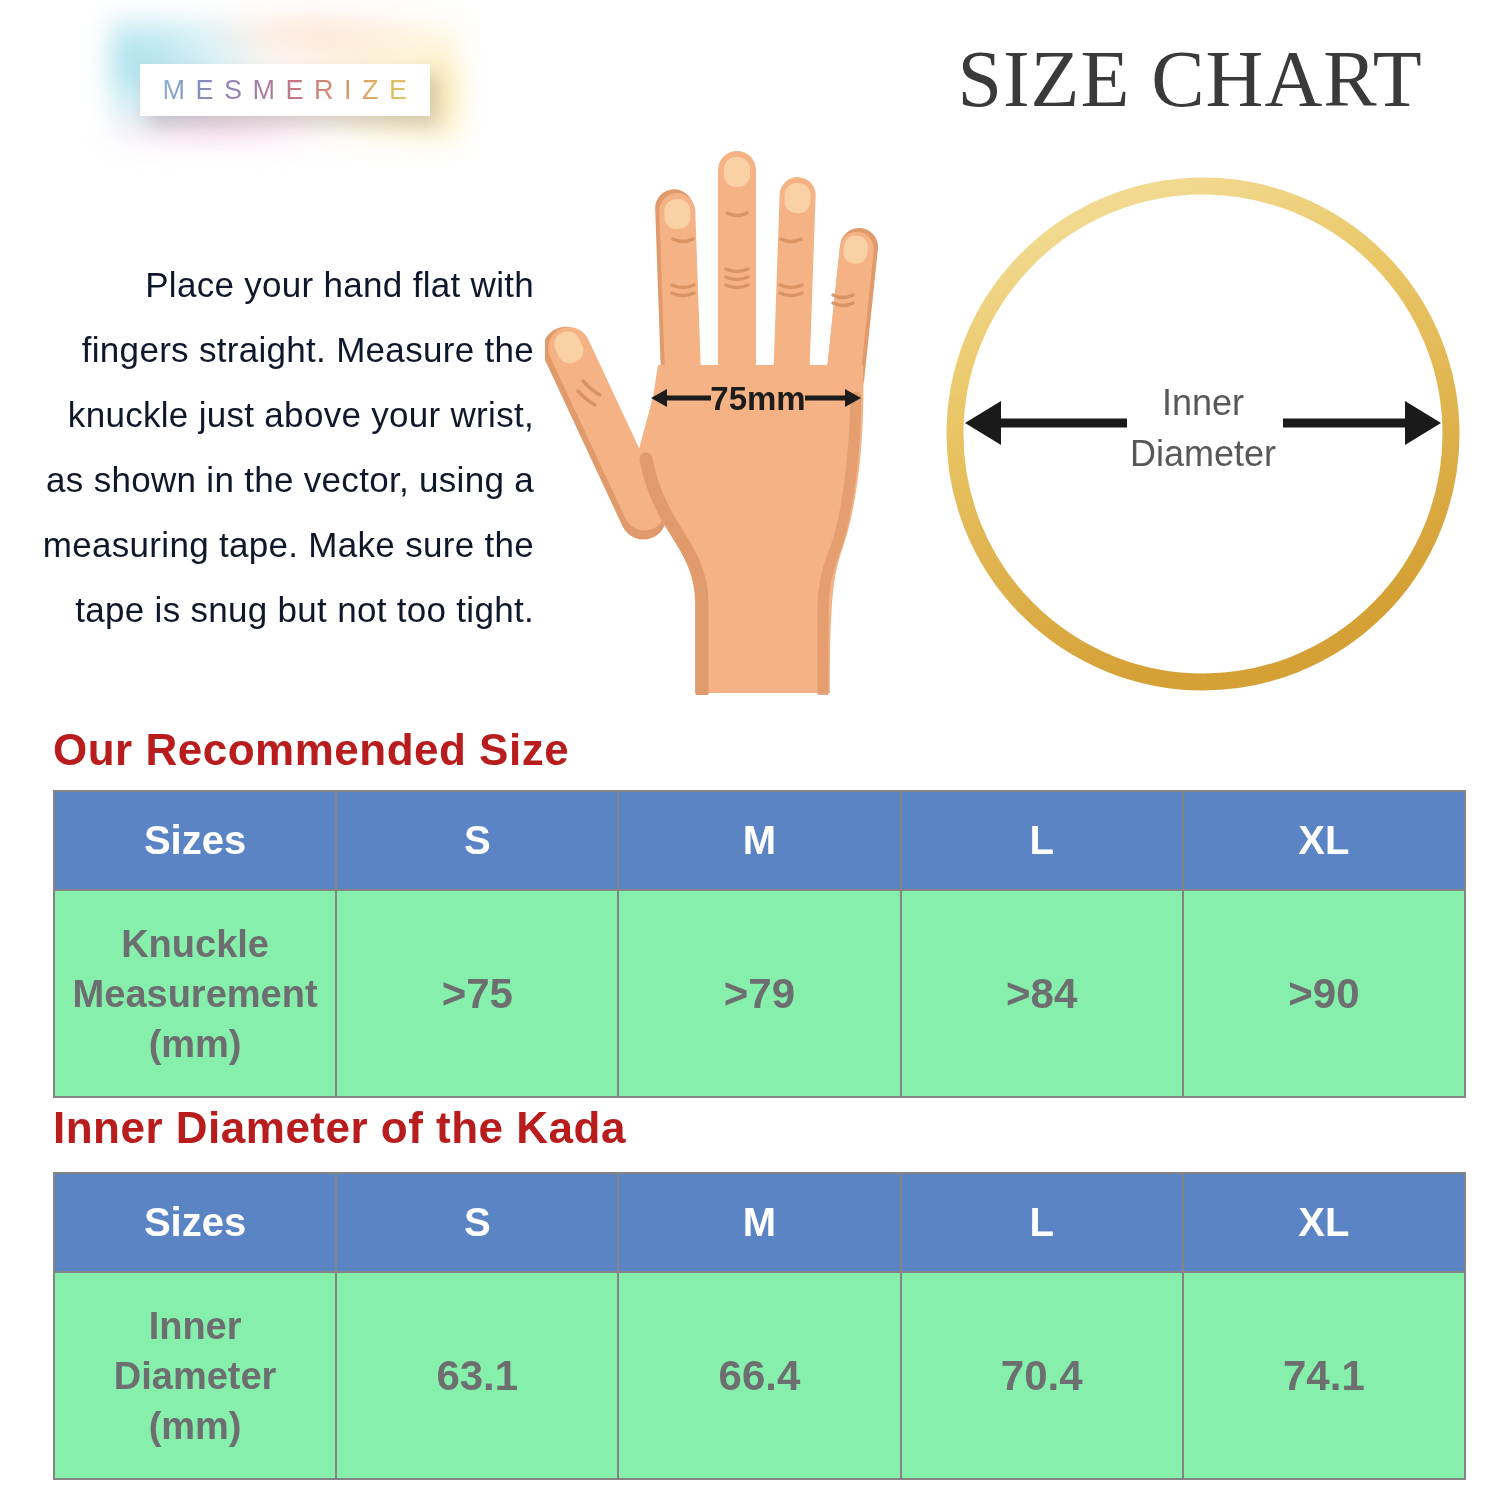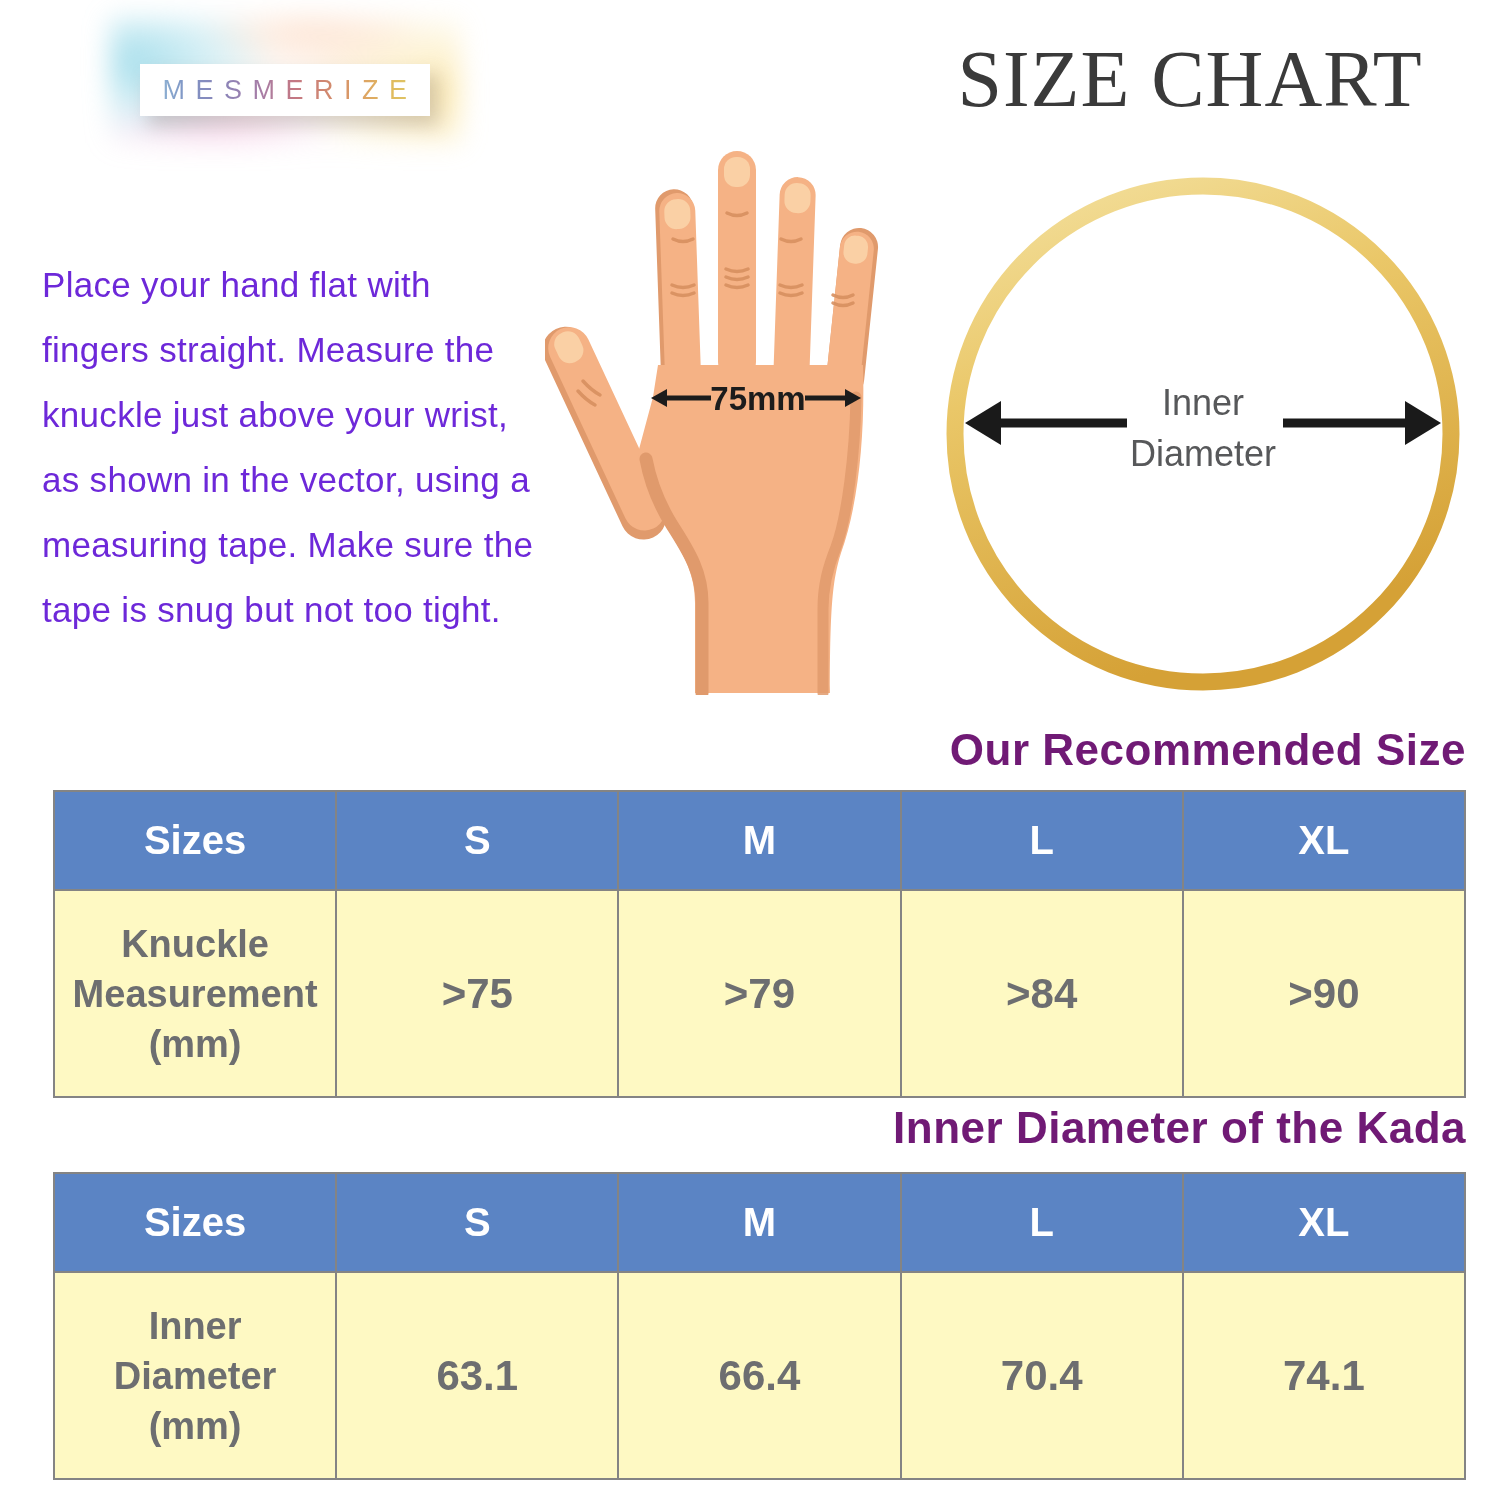--- a/index.html
+++ b/index.html
@@ -34,41 +34,41 @@
     position:absolute;left:950px;top:34px;width:480px;text-align:center;
     font-family:Liberation Serif, serif;
     font-weight:200;font-size:80px;color:#3a3a3a;letter-spacing:1px;white-space:nowrap;
   }
   
   .htm-heading{
     position:absolute;left:60px;top:184px;width:460px;text-align:center;
     font-size:44px;font-weight:bold;color:#231f20;letter-spacing:.5px;
   }
   .htm-body{
-    position:absolute;left:42px;top:252px;width:492px;text-align:left;
-    font-size:35px;line-height:65px;font-weight:300;color:#6d28d9;letter-spacing:.3px;
+    position:absolute;left:42px;top:252px;width:492px;text-align:right;
+    font-size:35px;line-height:65px;font-weight:300;color:#0f172a;letter-spacing:.3px;
   }
   
   .hand-svg{position:absolute;left:545px;top:135px;}
   .circle-svg{position:absolute;left:935px;top:158px;}
   
   .section-title{
-    position:absolute;left:53px;width:1413px;text-align:right;
-    font-size:44px;font-weight:bold;color:#701a75;letter-spacing:.5px;
+    position:absolute;left:53px;width:1413px;text-align:left;
+    font-size:44px;font-weight:bold;color:#b91c1c;letter-spacing:.5px;
   }
   
   table.size-table{
     position:absolute;left:53px;width:1413px;border-collapse:collapse;table-layout:fixed;
   }
   table.size-table th{
     height:95px;background:#5b84c4;color:#ffffff;font-size:40px;font-weight:bold;
     border:2px solid #848484;text-align:center;vertical-align:middle;margin-top:44px;
   }
   table.size-table td{
-    height:203px;background:#fef9c3;color:#6d6e70;font-size:42px;font-weight:bold;
+    height:203px;background:#86efac;color:#6d6e70;font-size:42px;font-weight:bold;
     border:2px solid #848484;text-align:center;vertical-align:middle;
   }
   table.size-table td.row-label{
     font-size:38px;line-height:50px;white-space:pre-line;
   }
 </style>
 </head>
 <body>
 
 <div class="canvas">

